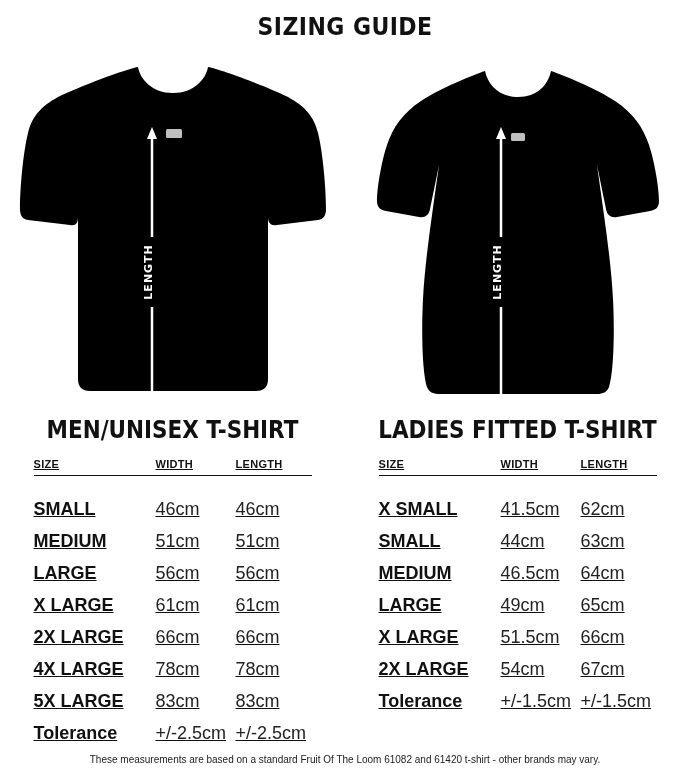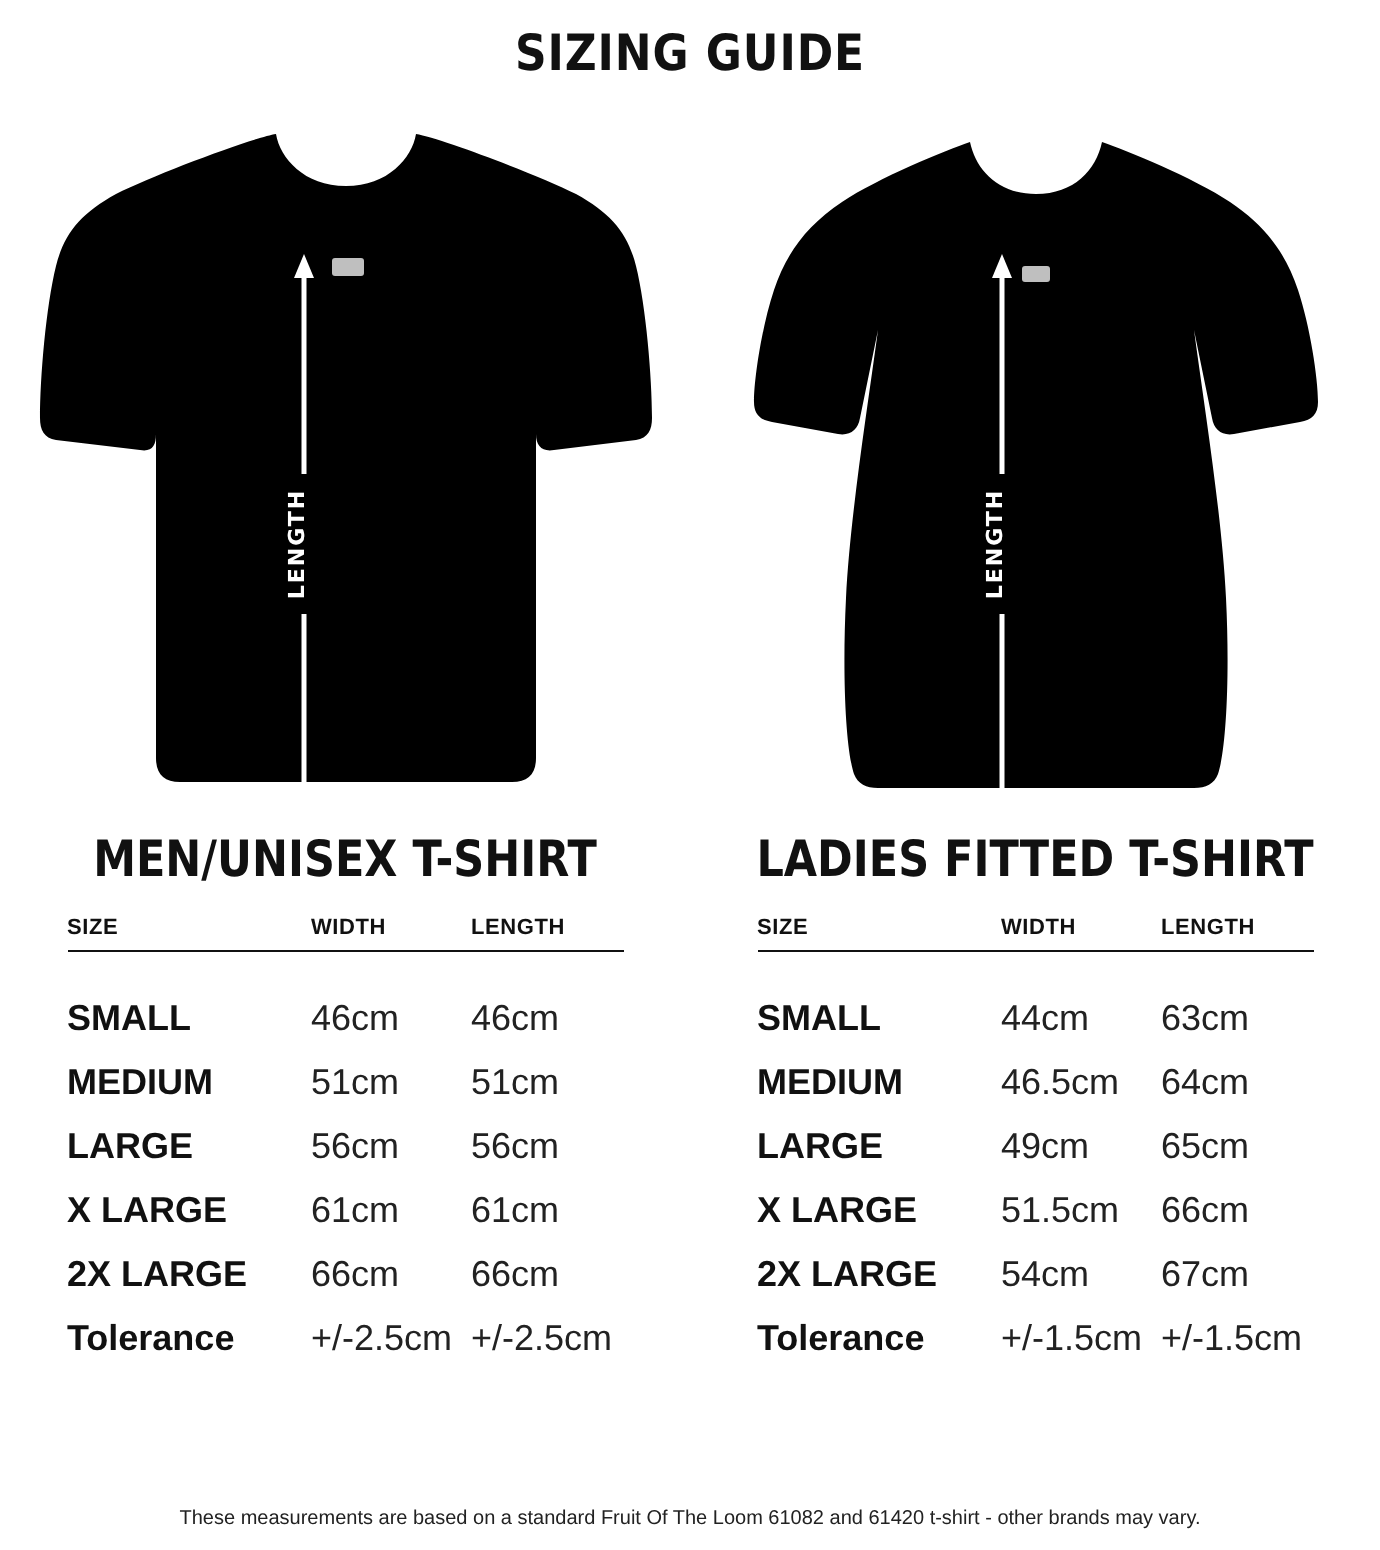--- a/index.html
+++ b/index.html
@@ -55,20 +55,21 @@
     font-size: 25px;
     margin: 6px 0 14px 0;
     transform: scaleX(0.86);
     white-space: nowrap;
   }
   table.sizes {
     border-collapse: collapse;
     font-size: 11.5px;
     margin: 4px auto;
     width: 278px;
+    text-decoration: underline;
   }
   table.sizes th {
     text-align: left;
     font-weight: bold;
     font-size: 11px;
     letter-spacing: 0.3px;
     padding: 0 0 5px 0;
     border-bottom: 1.5px solid #111111;
   }
   table.sizes td {
@@ -191,20 +192,30 @@
           </tr>
           <tr>
             <td>X LARGE</td>
             <td>61cm</td>
             <td>61cm</td>
           </tr>
           <tr>
             <td>2X LARGE</td>
             <td>66cm</td>
             <td>66cm</td>
+          </tr>
+          <tr>
+            <td>4X LARGE</td>
+            <td>78cm</td>
+            <td>78cm</td>
+          </tr>
+          <tr>
+            <td>5X LARGE</td>
+            <td>83cm</td>
+            <td>83cm</td>
           </tr>
           <tr>
             <td>Tolerance</td>
             <td>+/-2.5cm</td>
             <td>+/-2.5cm</td>
           </tr>
         </tbody>
       </table>
     </div>
 
@@ -261,20 +272,25 @@
             <th>SIZE</th>
             <th>WIDTH</th>
             <th>LENGTH</th>
           </tr>
         </thead>
         <tbody>
           <tr class="spacer-row">
               <td colspan="3"></td>
             </tr>
           <tr>
+            <td>X SMALL</td>
+            <td>41.5cm</td>
+            <td>62cm</td>
+          </tr>
+          <tr>
             <td>SMALL</td>
             <td>44cm</td>
             <td>63cm</td>
           </tr>
           <tr>
             <td>MEDIUM</td>
             <td>46.5cm</td>
             <td>64cm</td>
           </tr>
           <tr>

